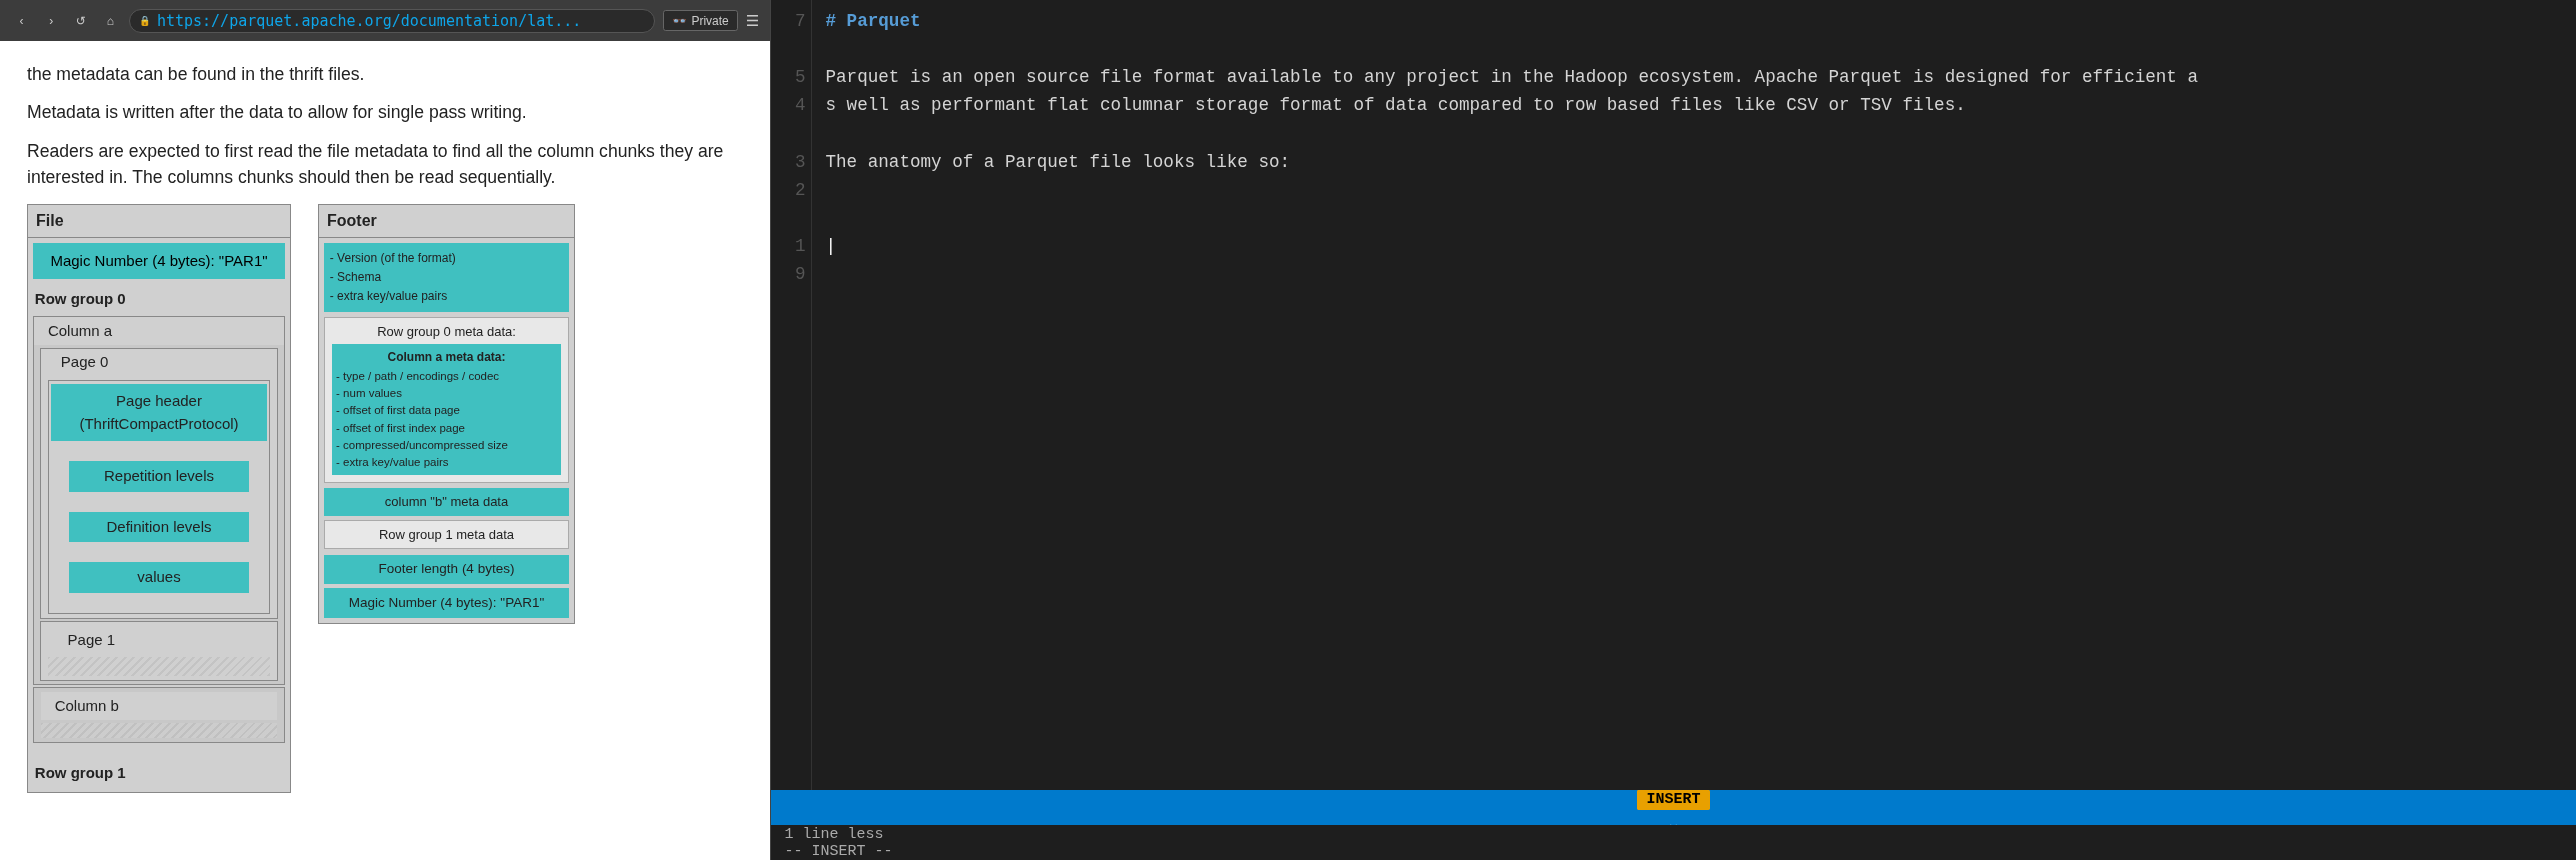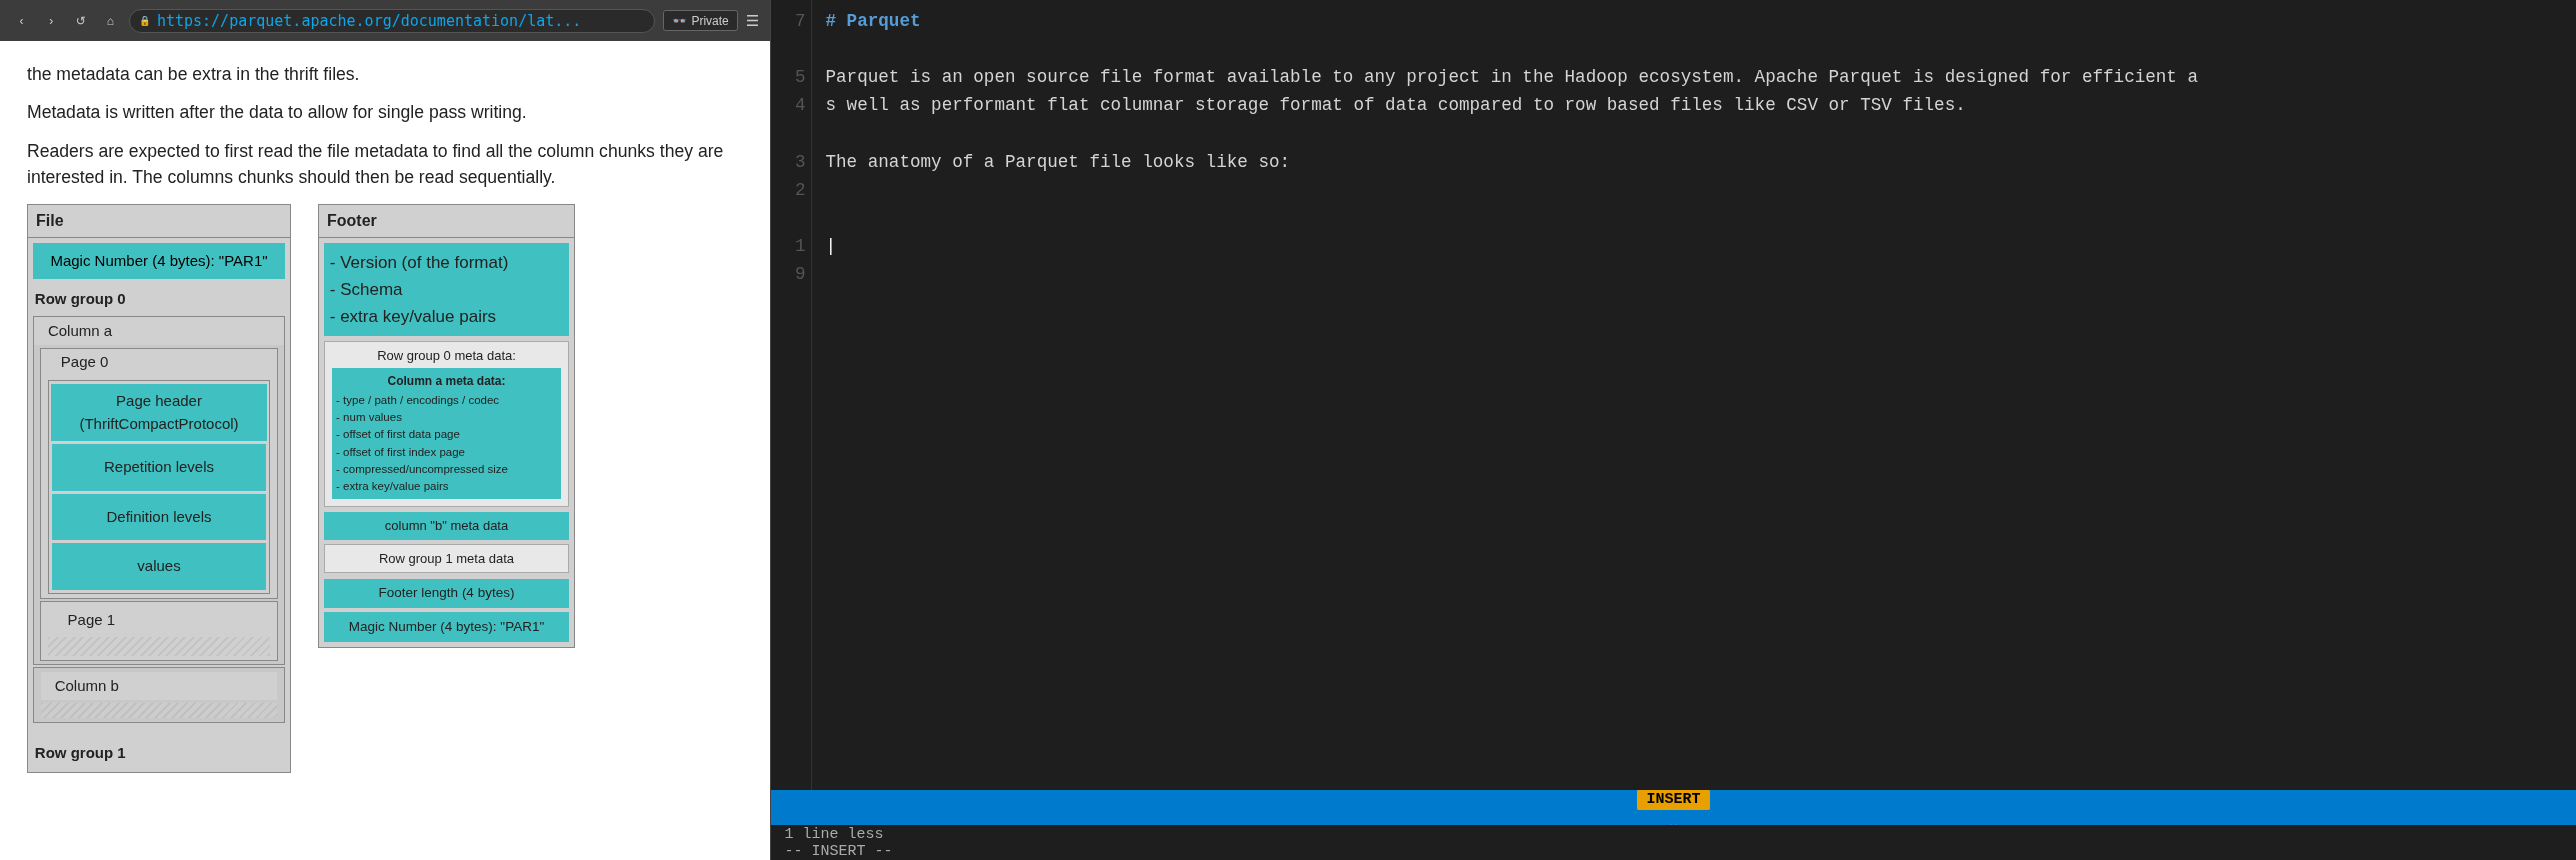--- a/index.html
+++ b/index.html
@@ -173,24 +173,24 @@
     .page-header-box {
       background: #40c0c0;
       text-align: center;
       padding: 6px;
       font-size: 15px;
       margin: 2.7px;
     }
 
     .rep-levels, .def-levels, .values-box {
       text-align: center;
-      padding: 12px;
-      font-size: 15px;
-      background: #40c0c0;
-      margin: 3px;
+      padding: 4px;
+      font-size: 15px;
+      background: #40c0c0;
+      margin: 20px;
     }
 
     .row-group-1-area {
       background: #d0d0d0;
       padding: 4px 6.8px;
       font-size: 15px;
       font-weight: bold;
     }
 
     
@@ -216,21 +216,21 @@
     }
 
     .filemetadata-title {
       font-size: 13.5px;
       font-weight: bold;
       text-align: center;
       margin-bottom: 2.7px;
     }
 
     .filemetadata-items {
-      font-size: 17px;
+      font-size: 12px;
       line-height: 1.6;
     }
 
     .row-group-meta {
       background: #e8e8e8;
       border: 0.7px solid #aaa;
       margin: 0 5.4px 5.4px 5.4px;
       padding: 4px;
       font-size: 13px;
     }
@@ -436,21 +436,21 @@
       <span class="url-text">https://parquet.apache.org/documentation/lat...</span>
     </div>
     <div class="private-badge">
       <span>👓</span>
       <span>Private</span>
     </div>
     <button class="menu-btn">☰</button>
   </div>
 
   <div id="web-content">
-    <p>the metadata can be extra in the thrift files.</p>
+    <p>the metadata can be found in the thrift files.</p>
     <p>Metadata is written after the data to allow for single pass writing.</p>
     <p>Readers are expected to first read the file metadata to find all the column chunks they are interested in. The columns chunks should then be read sequentially.</p>
 
     <div id="parquet-diagram">
 
       <div class="file-box">
         <div class="file-box-title">File</div>
         <div class="magic-number">Magic Number (4 bytes): "PAR1"</div>
 
         <div class="row-group-label">Row group 0</div>

